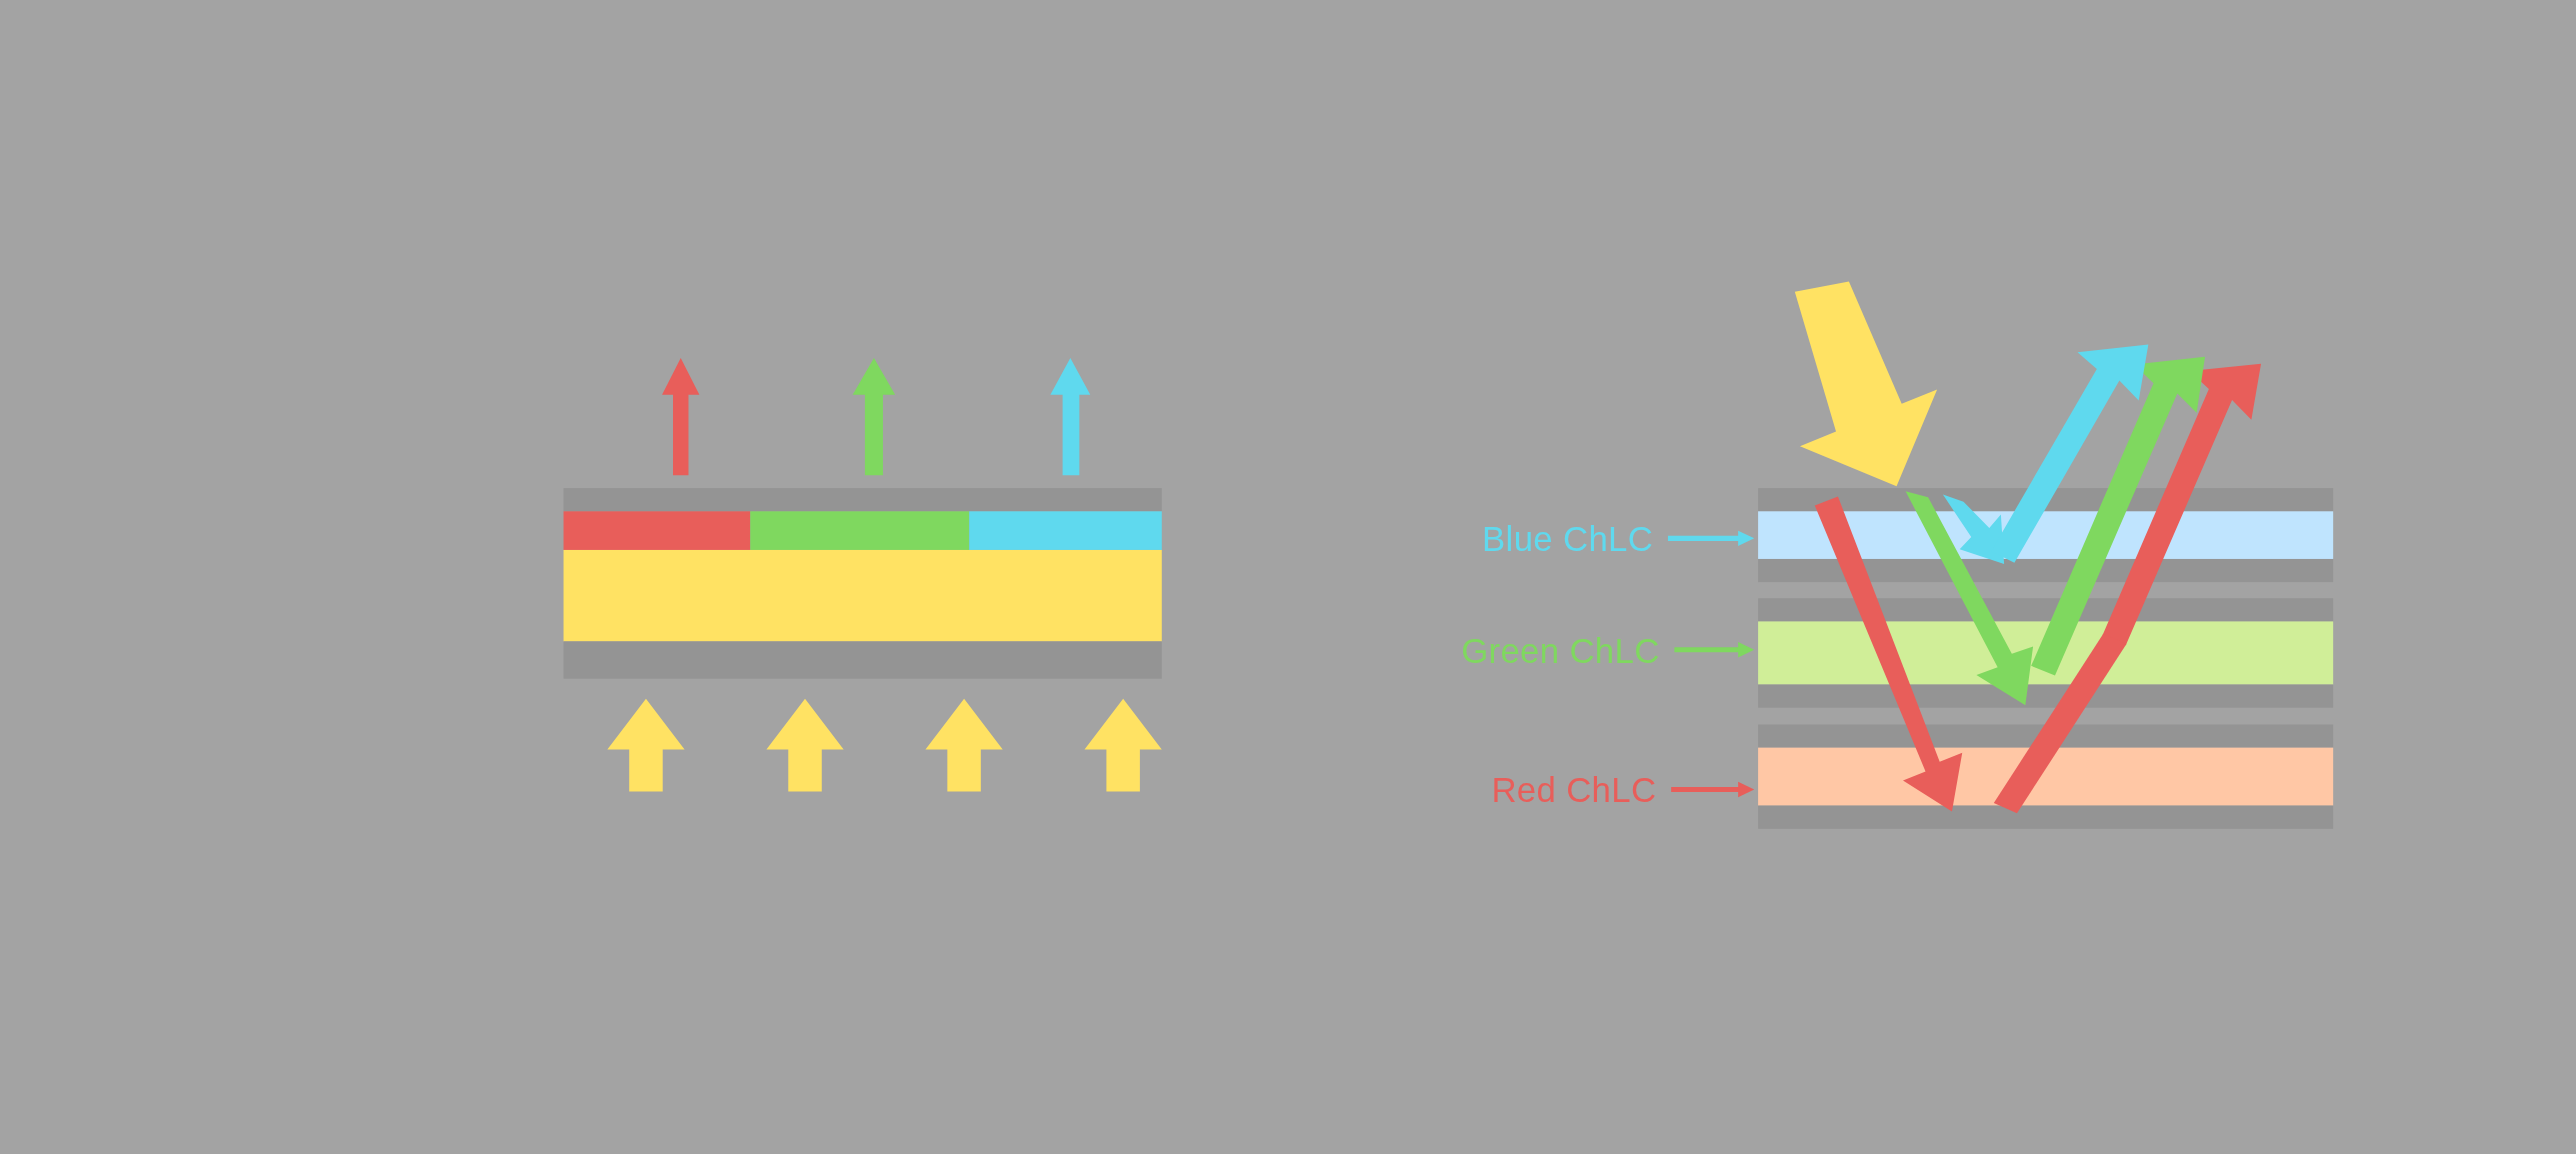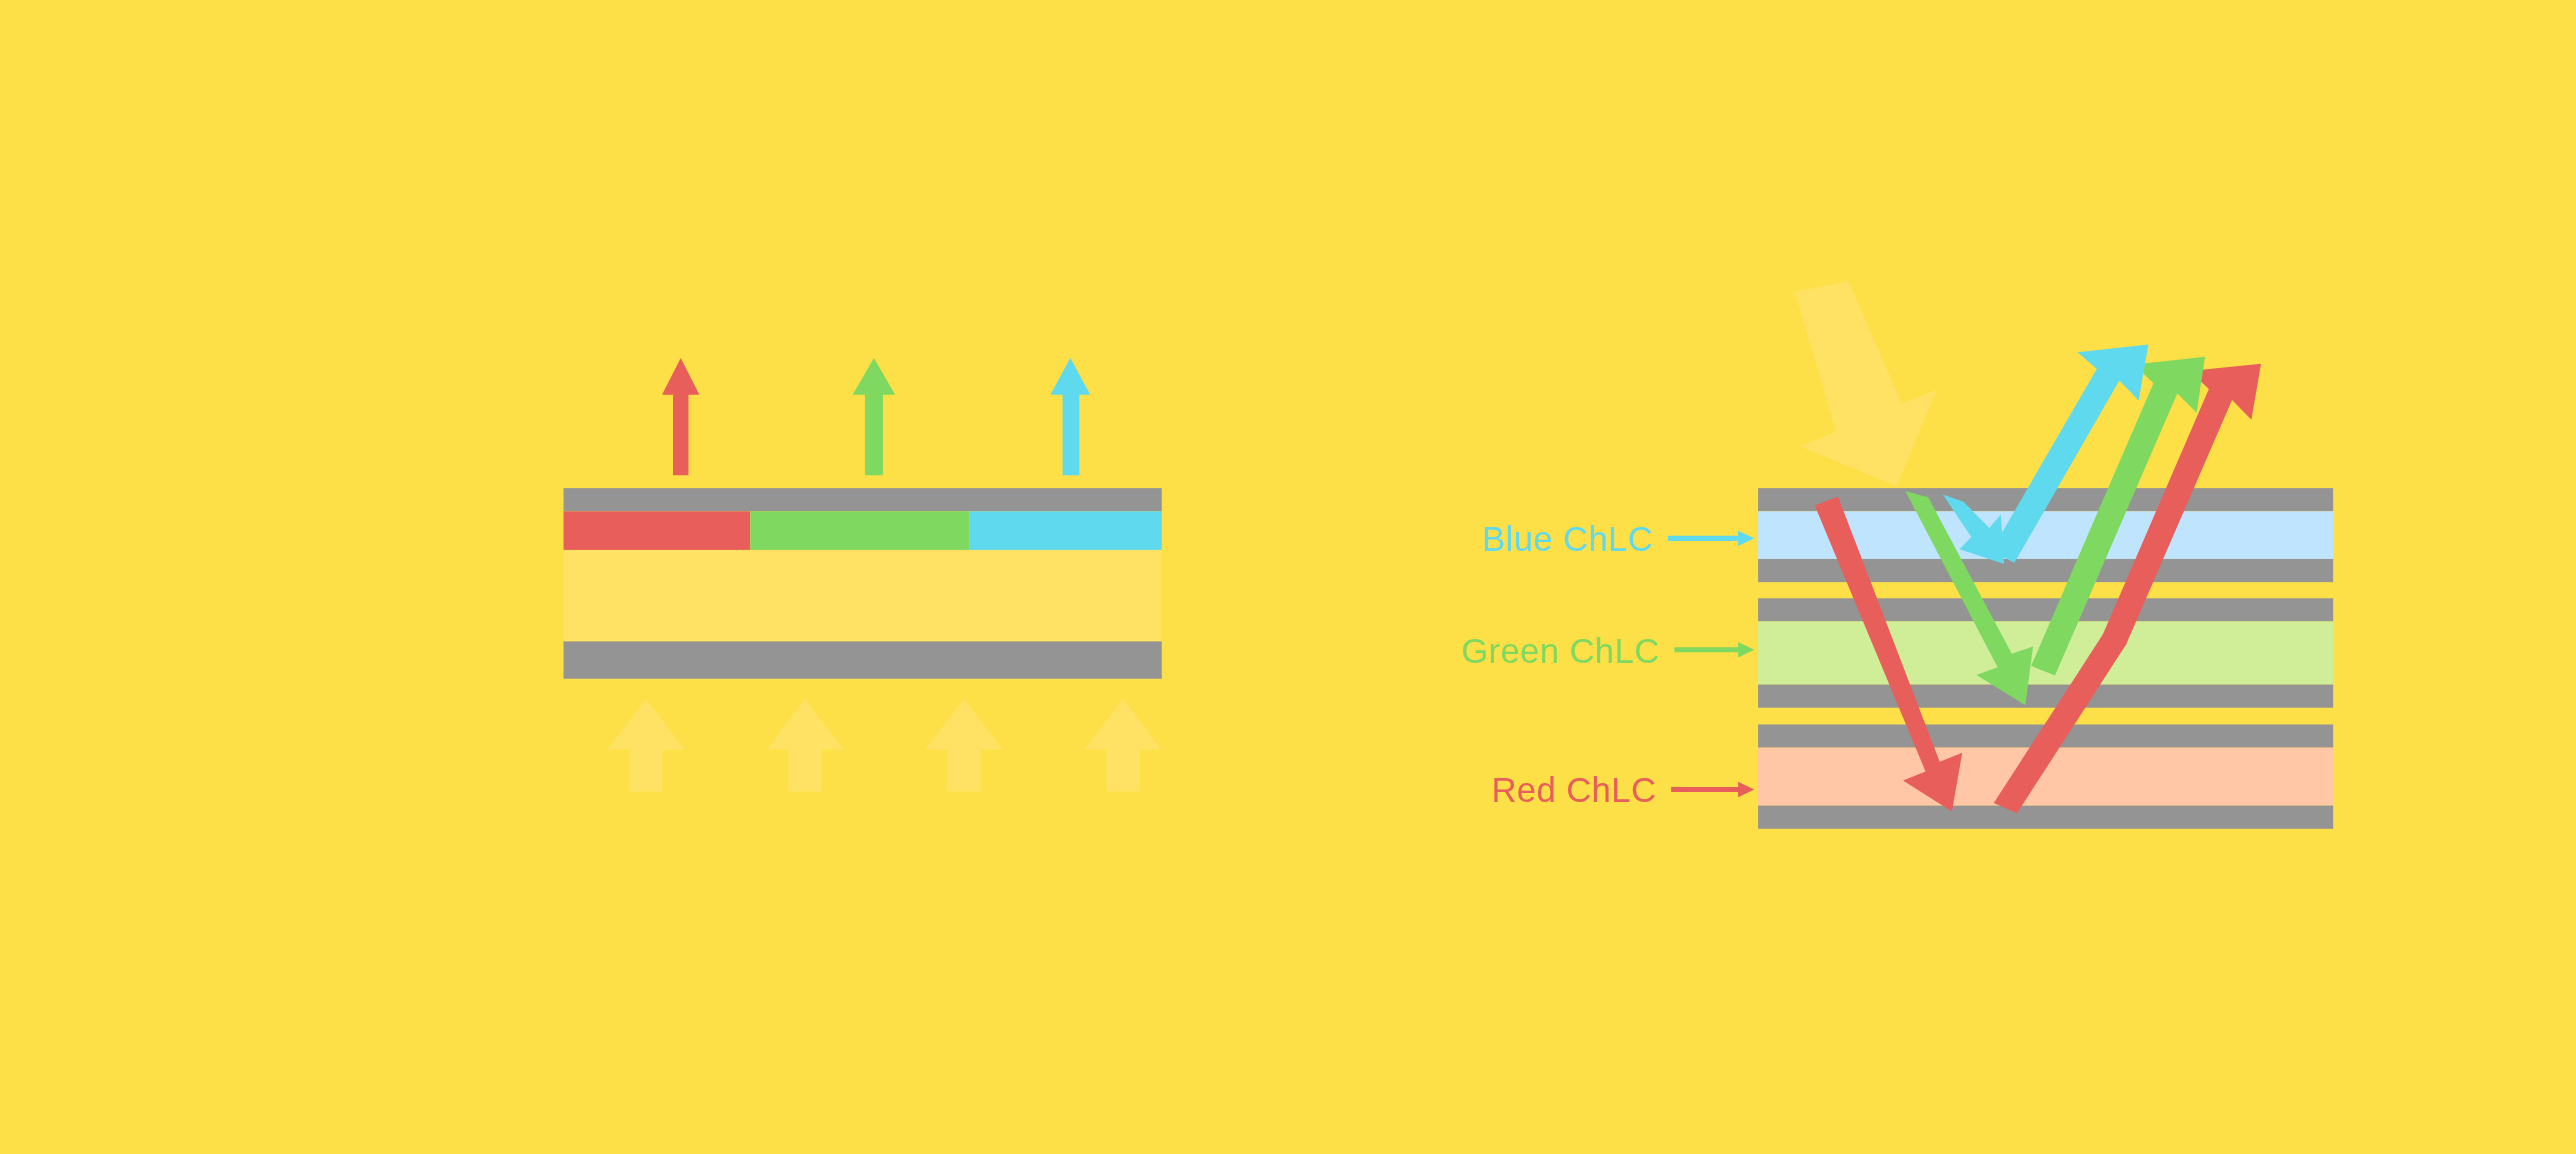--- a/index.html
+++ b/index.html
@@ -12,21 +12,21 @@
     height: 1154px;
     font-family: "Liberation Sans", sans-serif;
     overflow: hidden;
     position: relative;
   }
   #stage {
     position: absolute;
     left: 0; top: 0;
     width: 2576px;
     height: 1154px;
-    background: #fde047;
+    background: #a3a3a3;
   }
   svg.canvas {
     position: absolute;
     left: 0; top: 0;
     width: 2576px;
     height: 1154px;
     display: block;
   }
   .lbl {
     font-family: "Liberation Sans", sans-serif;

